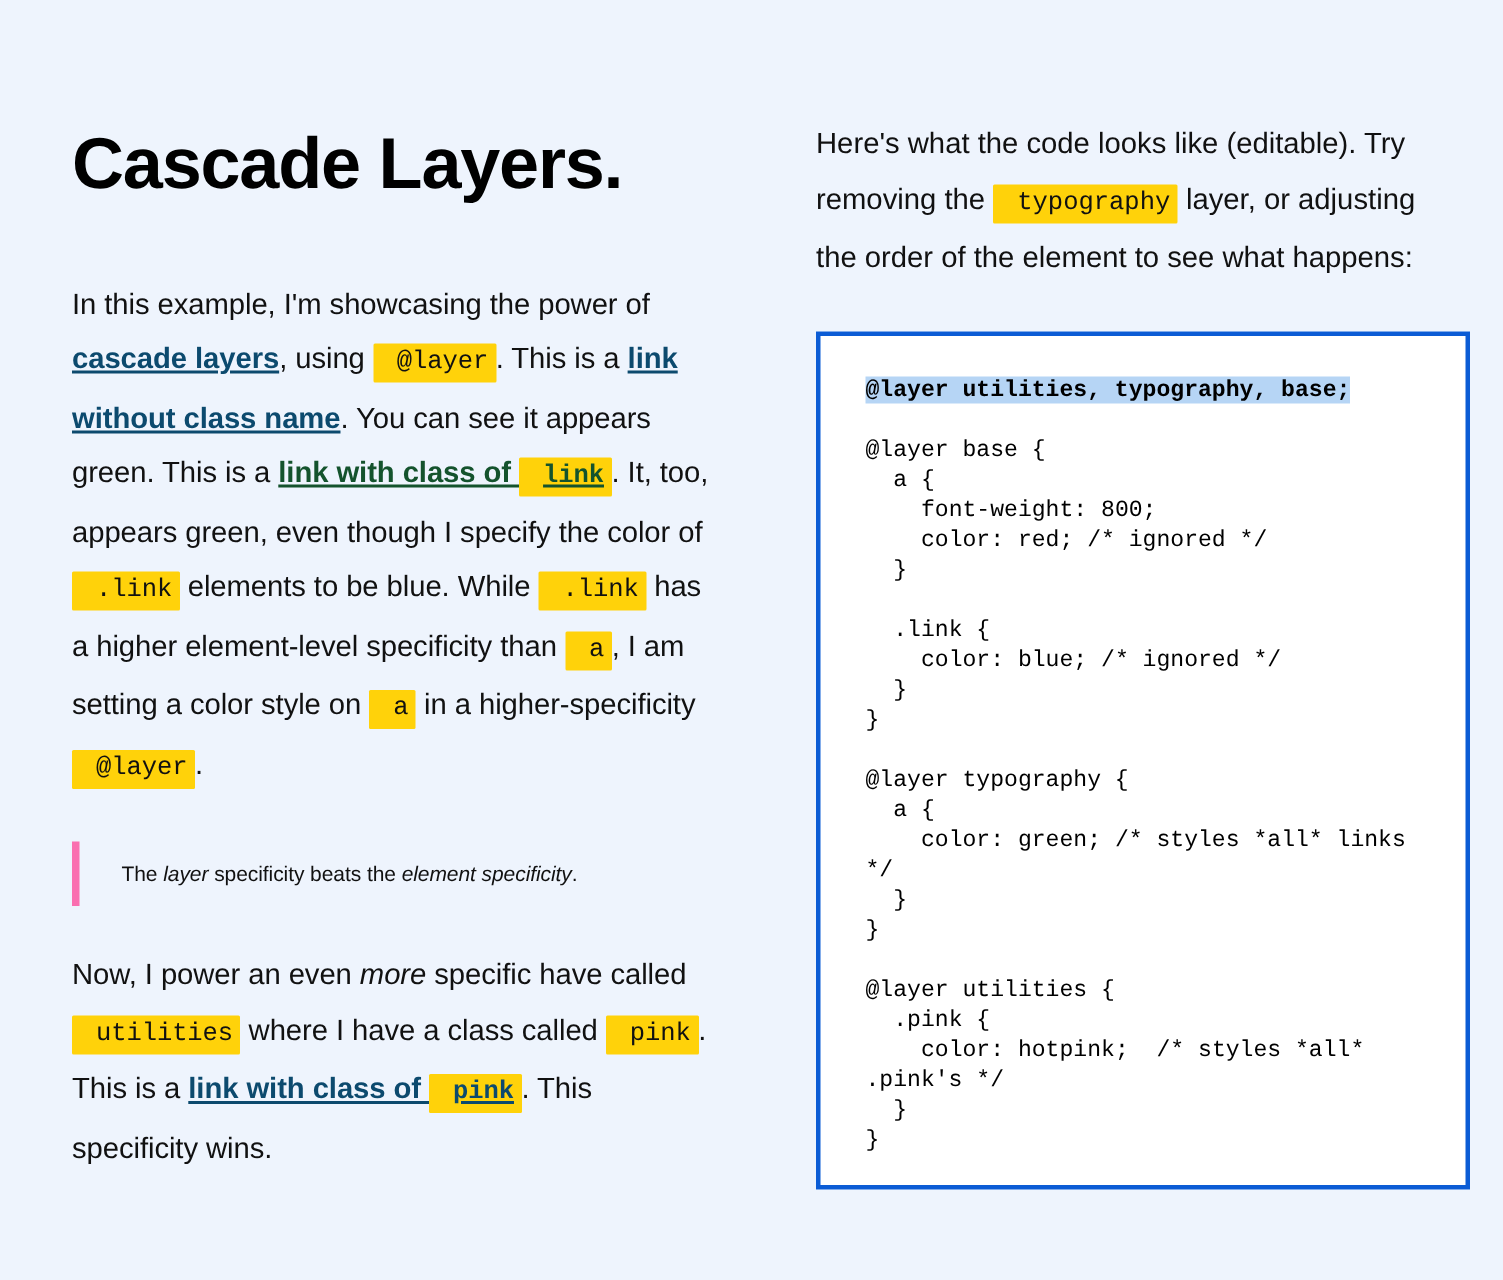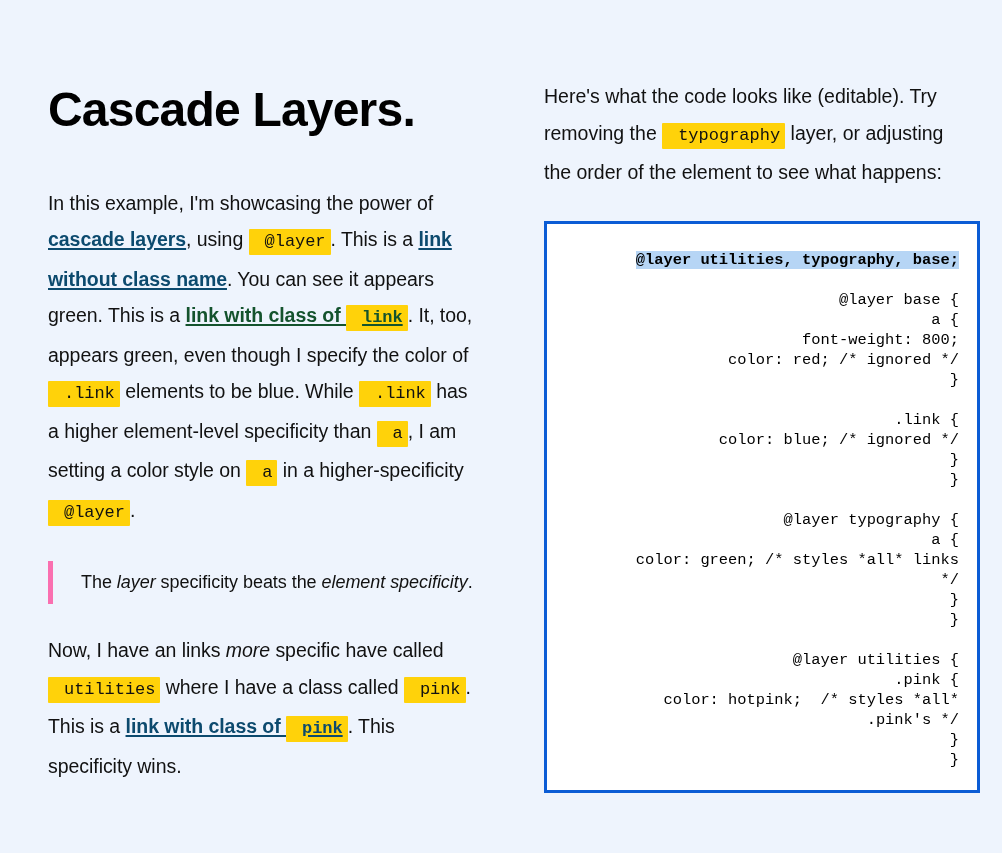--- a/index.html
+++ b/index.html
@@ -73,21 +73,21 @@
     text-underline-offset: 2px;
     text-decoration-thickness: 2px;
   }
   a.lnk-red code, a.lnk-blue code { color: inherit; font-weight: 700; }
 
   blockquote {
     margin: 30px 0 28px 0;
     padding: 0 0 0 28px;
     border-left: 5px solid #fa6fb0;
   }
-  blockquote .prose { font-size: 18px; line-height: 43px; }
+  blockquote .prose { font-size: 14px; line-height: 43px; }
   em { font-style: italic; }
 
   
   .col-right {
     flex: 1 1 auto;
     min-width: 0;
     padding-top: 0px;
   }
   .intro {
     font-size: 19.5px;
@@ -97,21 +97,20 @@
   }
 
   .editor {
     box-sizing: border-box;
     background: #ffffff;
     border: 3px solid #0b5cd5;
     width: 436px;
     height: 572px;
     padding: 26px 18px 18px 30px;
     overflow: hidden;
-    text-align: right;
   }
   pre.code-block {
     margin: 0;
     font-family: "Liberation Mono", "DejaVu Sans Mono", monospace;
     font-size: 15.4px;
     line-height: 20px;
     color: #000000;
     white-space: pre-wrap;
     word-break: normal;
     overflow-wrap: break-word;
@@ -136,21 +135,21 @@
   <div class="col-left">
 
     <h1 class="title">Cascade Layers.</h1>
 
     <p class="prose"><span>In this example, I'm showcasing the power of </span><a class="lnk-red" href="#">cascade layers</a><span>, using </span><code>@layer</code><span>. This is a </span><a class="lnk-red" href="#">link without class name</a><span>. You can see it appears green. This is a </span><a class="lnk-blue" href="#"><span>link with class of </span><code>link</code></a><span>. It, too, appears green, even though I specify the color of </span><code>.link</code><span> elements to be blue. While </span><code>.link</code><span> has a higher element-level specificity than </span><code>a</code><span>, I am setting a color style on </span><code>a</code><span> in a higher-specificity </span><code>@layer</code><span>.</span></p>
 
     <blockquote>
       <p class="prose"><span>The </span><em>layer</em><span> specificity beats the </span><em>element specificity</em><span>.</span></p>
     </blockquote>
 
-    <p class="prose"><span>Now, I have an links </span><em>more</em><span> specific have called </span><code>utilities</code><span> where I have a class called </span><code>pink</code><span>. This is a </span><a class="lnk-red" href="#"><span>link with class of </span><code>pink</code></a><span>. This specificity wins.</span></p>
+    <p class="prose"><span>Now, I power an even </span><em>more</em><span> specific have called </span><code>utilities</code><span> where I have a class called </span><code>pink</code><span>. This is a </span><a class="lnk-red" href="#"><span>link with class of </span><code>pink</code></a><span>. This specificity wins.</span></p>
 
   </div>
 
   <div class="col-right">
 
     <p class="intro"><span>Here's what the code looks like (editable). Try removing the </span><code>typography</code><span> layer, or adjusting the order of the element to see what happens:</span></p>
 
     <div class="editor">
       <pre class="code-block"><span class="sel">@layer utilities, typography, base;</span><span>
 

